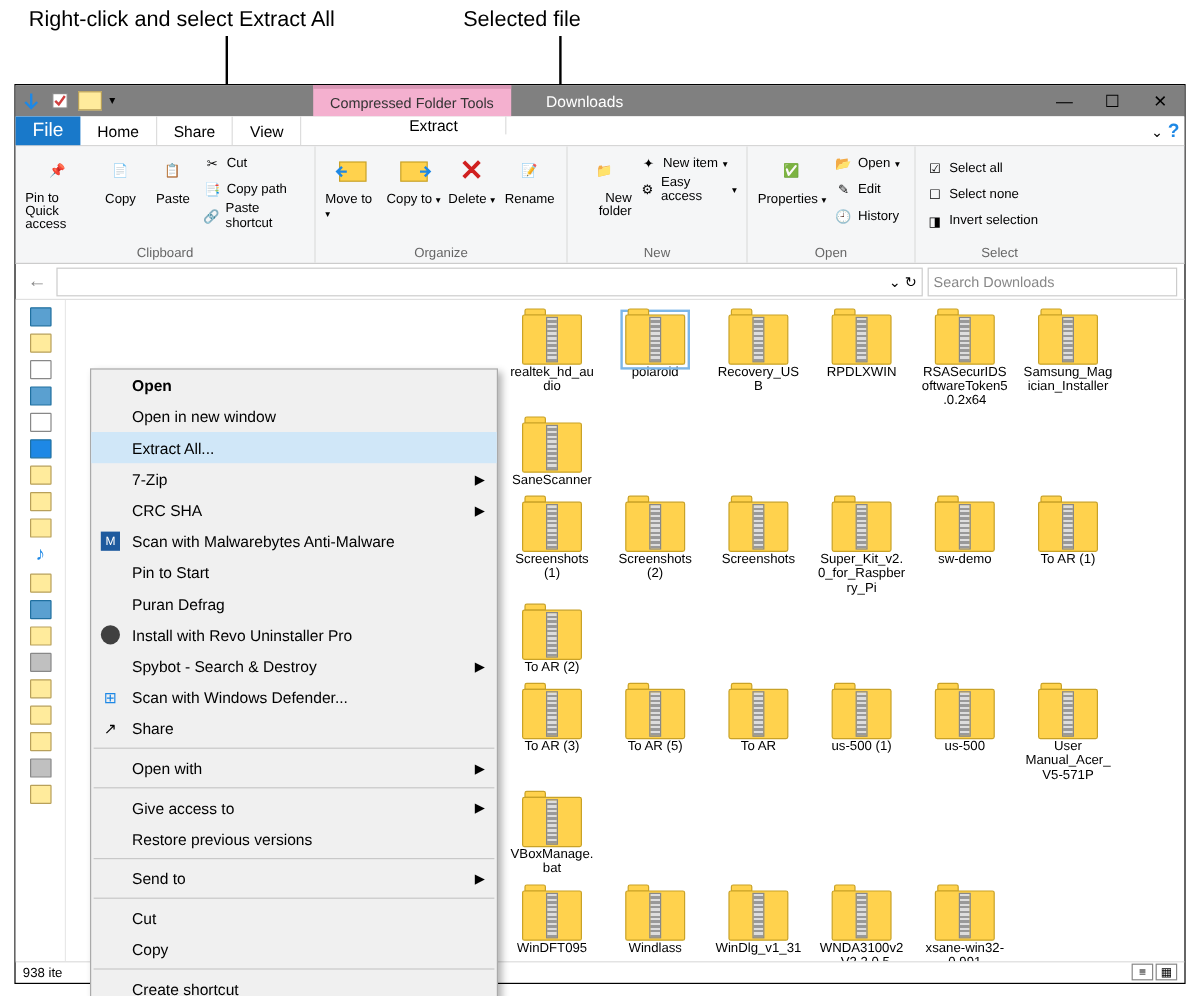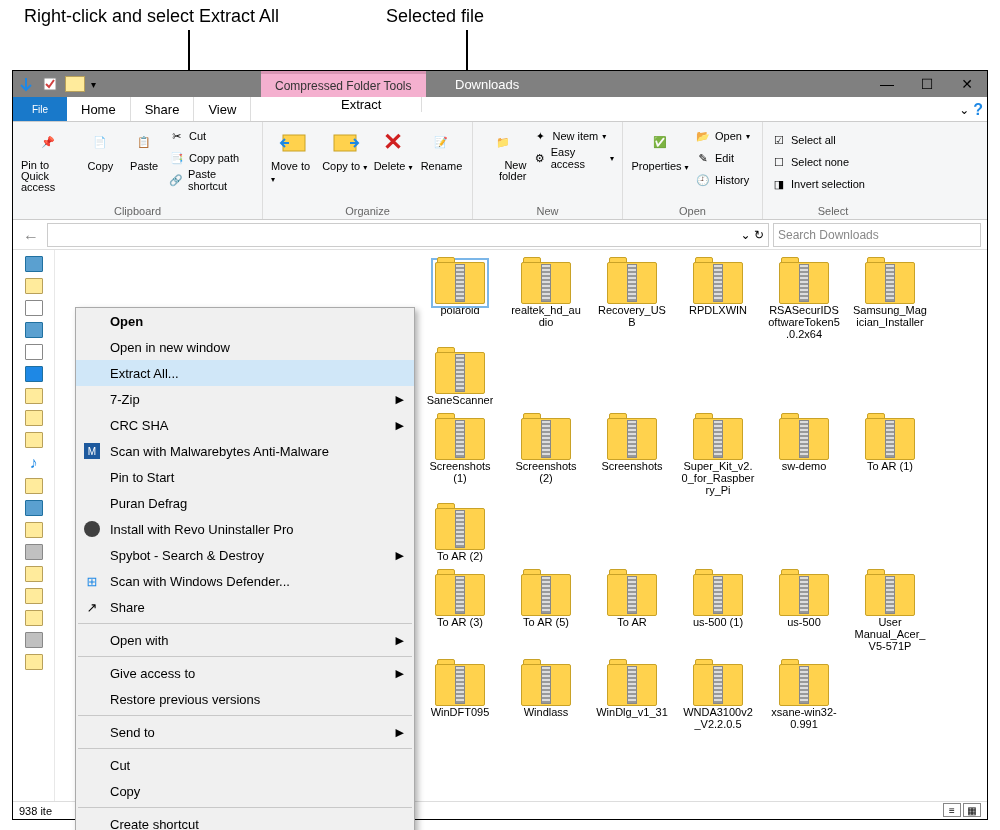--- a/index.html
+++ b/index.html
@@ -15,21 +15,21 @@
 .qat-arrow { width: 18px; height: 18px; display:flex; align-items:center; justify-content:center; }
 .qat-save { width: 18px; height: 18px; display:flex; align-items:center; justify-content:center; }
 .qat-folder { width: 20px; height: 16px; background:#ffeb9c; border:1px solid #b8a05a; }
 .qat-drop { width: 10px; font-size:10px; }
 .contextual-tab { position:absolute; left:248px; top:0; height:26px; display:flex; align-items:center; background:#f4b0cf; color:#333; padding:0 14px; font-size:12px; border-top:3px solid #d896b4;}
 .tab-downloads { position:absolute; left:432px; top:0; height:26px; display:flex; align-items:center; color:#fff; padding:0 10px; font-size:13px; }
 .win-ctrls { position:absolute; right:0; top:0; display:flex; }
 .win-ctrls div { width:40px; height:26px; display:flex; align-items:center; justify-content:center; color:#000; font-size:14px; }
 
 .menubar { height: 25px; background: #fff; border-bottom: 1px solid #ccc; display:flex; align-items:stretch; position: relative; }
-.menubar .file { background:#1979ca; color:#fff; width:54px; display:flex; align-items:center; justify-content:center; font-size:10px; }
+.menubar .file { background:#1979ca; color:#fff; width:54px; display:flex; align-items:center; justify-content:center; font-size:16px; }
 .menubar .tab { padding:0 14px; display:flex; align-items:center; font-size:13px; border-right:1px solid #ddd; }
 .menubar .extract-tab { position:absolute; left:288px; padding:0 40px; }
 .menubar .help-icons { position:absolute; right:4px; top:4px; display:flex; gap:4px; align-items:center; }
 
 .ribbon { height: 98px; background:#f5f6f7; border-bottom:1px solid #ccc; display:flex; position:relative; }
 .ribbon-group { border-right:1px solid #ddd; padding:4px 8px 2px; display:flex; flex-direction:column; justify-content:space-between; }
 .ribbon-group .label { text-align:center; font-size:11px; color:#666; padding-top:2px; }
 .rg-row { display:flex; gap:6px; align-items:flex-start; }
 .rg-col { display:flex; flex-direction:column; gap:2px; }
 .big-btn { display:flex; flex-direction:column; align-items:center; width:50px; font-size:11px; gap:2px; }
@@ -278,42 +278,42 @@
       <div class="nitem drive"></div>
       <div class="nitem"></div>
       <div class="nitem"></div>
       <div class="nitem"></div>
       <div class="nitem drive"></div>
       <div class="nitem"></div>
     </div>
 
     <div class="main-view">
       <div class="file-grid" id="grid" style="padding-left:356px;">
+          <div class="file-item">
+            <div class="zicon">
+              <div class="tab"></div>
+              <div class="fld"></div>
+              <div class="zip"></div>
+            </div>
+            <div class="fname">realtek_hd_audio</div>
+          </div>
           <div class="file-item selected">
             <div class="zicon">
               <div class="tab"></div>
               <div class="fld"></div>
               <div class="zip"></div>
             </div>
             <div class="fname">polaroid</div>
           </div>
           <div class="file-item">
             <div class="zicon">
               <div class="tab"></div>
               <div class="fld"></div>
               <div class="zip"></div>
             </div>
-            <div class="fname">realtek_hd_audio</div>
-          </div>
-          <div class="file-item">
-            <div class="zicon">
-              <div class="tab"></div>
-              <div class="fld"></div>
-              <div class="zip"></div>
-            </div>
             <div class="fname">Recovery_USB</div>
           </div>
           <div class="file-item">
             <div class="zicon">
               <div class="tab"></div>
               <div class="fld"></div>
               <div class="zip"></div>
             </div>
             <div class="fname">RPDLXWIN</div>
           </div>
@@ -441,20 +441,28 @@
             </div>
             <div class="fname">us-500</div>
           </div>
           <div class="file-item">
             <div class="zicon">
               <div class="tab"></div>
               <div class="fld"></div>
               <div class="zip"></div>
             </div>
             <div class="fname">User Manual_Acer_V5-571P</div>
+          </div>
+          <div class="file-item">
+            <div class="zicon">
+              <div class="tab"></div>
+              <div class="fld"></div>
+              <div class="zip"></div>
+            </div>
+            <div class="fname">VBoxManage.bat</div>
           </div>
         </div>
       <div class="file-grid" id="grid4" style="padding-left:356px;">
           <div class="file-item">
             <div class="zicon">
               <div class="tab"></div>
               <div class="fld"></div>
               <div class="zip"></div>
             </div>
             <div class="fname">WinDFT095</div>

